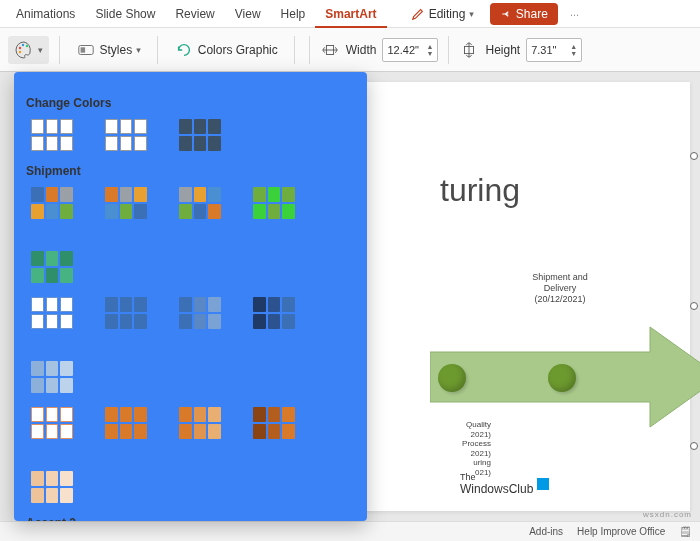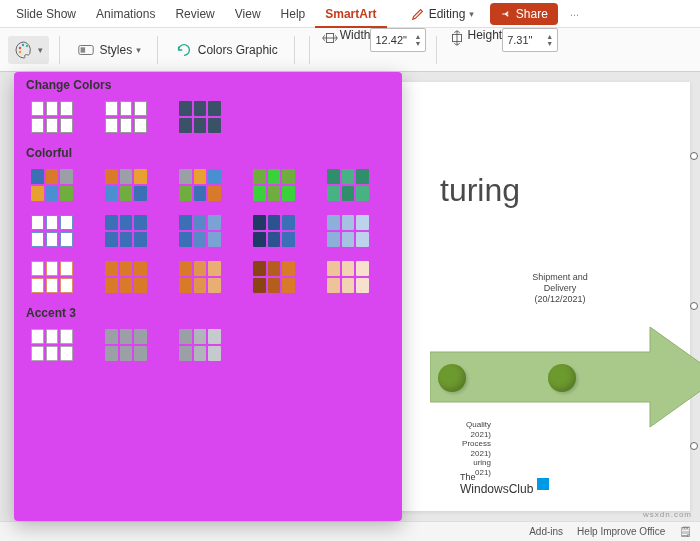--- a/index.html
+++ b/index.html
@@ -9,60 +9,60 @@
   .tabs { height: 28px; display: flex; align-items: center; padding-left: 6px; border-bottom: 1px solid #e0e0e0; gap: 0; }
   .tab { padding: 0 10px; height: 28px; line-height: 28px; font-size: 12px; color: #444; cursor: pointer; }
   .tab.active { color: #c43e1c; border-bottom: 2px solid #c43e1c; font-weight: 600; }
   .editing-btn { margin-left: 18px; display: flex; align-items: center; gap: 4px; color: #333; padding: 2px 6px; border-radius: 4px; cursor: pointer; }
   .editing-btn svg { width: 14px; height: 14px; }
   .share-btn { margin-left: 10px; background: #c43e1c; color: #fff; padding: 4px 10px; border-radius: 4px; font-size: 12px; display: flex; align-items: center; gap: 4px; cursor: pointer; }
   .more-btn { margin-left: 6px; padding: 4px 6px; cursor: pointer; }
   
   
   .ribbon { height: 44px; background: #fafafa; border-bottom: 1px solid #d0d0d0; display: flex; align-items: center; padding: 0 8px; gap: 6px; }
-  .ribbon-group { display: flex; height: 100%; }
+  .ribbon-group { display: flex; align-items: center; gap: 6px; height: 100%; }
   .sep { width: 1px; height: 28px; background: #d8d8d8; margin: 0 4px; }
   .rbtn { display: flex; align-items: center; gap: 4px; padding: 4px 6px; border-radius: 3px; cursor: pointer; height: 28px; }
   .icon-box { width: 20px; height: 20px; display: flex; align-items: center; justify-content: center; }
   .chev { font-size: 9px; color: #666; }
   .dim-input { width: 56px; height: 24px; border: 1px solid #bbb; border-radius: 2px; padding: 0 4px; display: flex; align-items: center; justify-content: space-between; background: #fff; font-size: 11px; }
   .dim-input .spin { display: flex; flex-direction: column; font-size: 7px; line-height: 7px; color: #666; }
   
   
   .canvas { position: absolute; left: 0; top: 72px; right: 0; bottom: 20px; background: #e8e8e8; overflow: hidden; }
   .slide-area { position: absolute; left: 20px; top: 10px; right: 10px; bottom: 10px; background: #fff; box-shadow: 0 1px 4px rgba(0,0,0,.1); }
   .sel-handle { position: absolute; width: 8px; height: 8px; background: #fff; border: 1px solid #666; border-radius: 50%; }
   .title-text { position: absolute; left: 440px; top: 100px; font-size: 32px; font-weight: 300; color: #4a4a4a; }
   .arrow-shape { position: absolute; left: 430px; top: 250px; }
   .node { position: absolute; width: 28px; height: 28px; background: #6d9a2f; border-radius: 50%; box-shadow: inset -3px -3px 6px rgba(0,0,0,.2), 2px 2px 3px rgba(0,0,0,.15); }
   .node-label { position: absolute; font-size: 9px; color: #444; text-align: center; line-height: 1.2; }
   .watermark { position: absolute; left: 460px; top: 400px; font-size: 11px; color: #333; display:flex; align-items:center; gap:4px;}
   .watermark .sq{ width:12px;height:12px;background:#0099e5;}
   
   
-  .color-panel { position: absolute; left: 14px; top: 72px; width: 388px; bottom: 20px; background: #d946ef; box-shadow: 0 6px 20px rgba(0,0,0,.25); border-radius: 4px; overflow-y: auto; padding: 0 12px 0 12px; z-index: 50; }
+  .color-panel { position: absolute; left: 14px; top: 72px; width: 353px; bottom: 20px; background: #3b82f6; box-shadow: 0 6px 20px rgba(0,0,0,.25); border-radius: 4px; overflow-y: auto; padding: 18px 12px 0 12px; z-index: 50; }
   .color-panel::-webkit-scrollbar { width: 10px; }
   .color-panel::-webkit-scrollbar-thumb { background: #888; border-radius: 5px; }
   .color-panel::-webkit-scrollbar-track { background: #eee; }
   .section-label { font-size: 12px; font-weight: 600; color: #333; margin: 6px 0 8px 0; }
   .swatch-row { display: flex; gap: 30px; margin-bottom: 12px; padding-left: 4px; flex-wrap: wrap; }
   .swatch { width: 44px; height: 34px; display: grid; grid-template-columns: repeat(3,1fr); grid-template-rows: repeat(2,1fr); gap: 2px; cursor: pointer; padding:1px; border-radius:2px;}
   .swatch.outline > div { background: #fff; border: 1px solid #999; }
   .swatch > div { border-radius: 1px; }
   
   
   .status { position: absolute; left: 0; right: 0; bottom: 0; height: 20px; background: #f5f5f5; border-top: 1px solid #ddd; display: flex; align-items: center; justify-content: flex-end; padding: 0 8px; gap: 14px; font-size: 10px; color: #555; }
   .site-label { position:absolute; right:8px; bottom:22px; font-size:8px; color:#999; letter-spacing:1px;}
 </style>
 </head>
 <body>
 
 <div class="tabs">
+  <div class="tab">Animations</div>
   <div class="tab">Slide Show</div>
-  <div class="tab">Animations</div>
   <div class="tab">Review</div>
   <div class="tab">View</div>
   <div class="tab">Help</div>
   <div class="tab active">SmartArt</div>
   <div class="editing-btn">
     <svg viewBox="0 0 16 16">
         <path d="M2 14l1-3 8-8 2 2-8 8-3 1z" fill="none" stroke="#c43e1c" stroke-width="1.3"></path>
       </svg>
     <span>Editing</span>
     <span class="chev">▾</span>
@@ -196,21 +196,21 @@
     <div class="swatch">
         <div style="background:#3b5168"></div>
         <div style="background:#3b5168"></div>
         <div style="background:#3b5168"></div>
         <div style="background:#3b5168"></div>
         <div style="background:#3b5168"></div>
         <div style="background:#3b5168"></div>
       </div>
   </div>
 
-  <div class="section-label">Colorful</div>
+  <div class="section-label">Shipment</div>
   <div class="swatch-row">
     <div class="swatch">
         <div style="background:#3b6fb6"></div>
         <div style="background:#d87a2a"></div>
         <div style="background:#9aa0a6"></div>
         <div style="background:#e8a030"></div>
         <div style="background:#4a8fd1"></div>
         <div style="background:#6fae3e"></div>
       </div>
     <div class="swatch">

